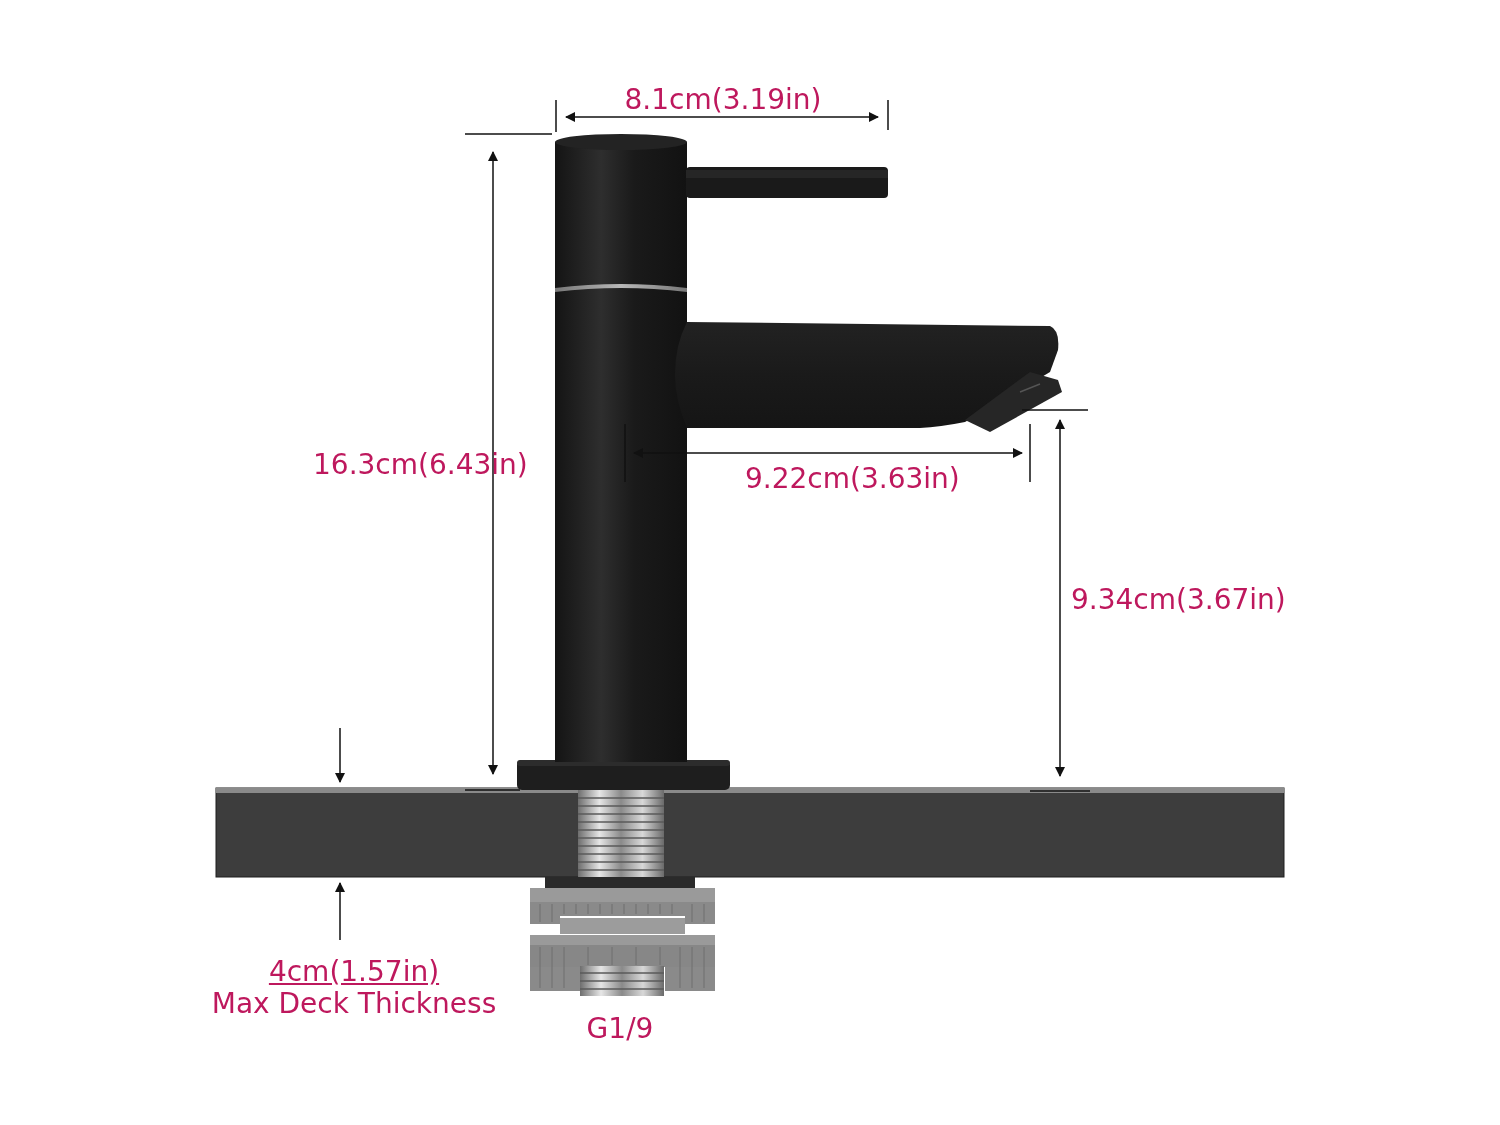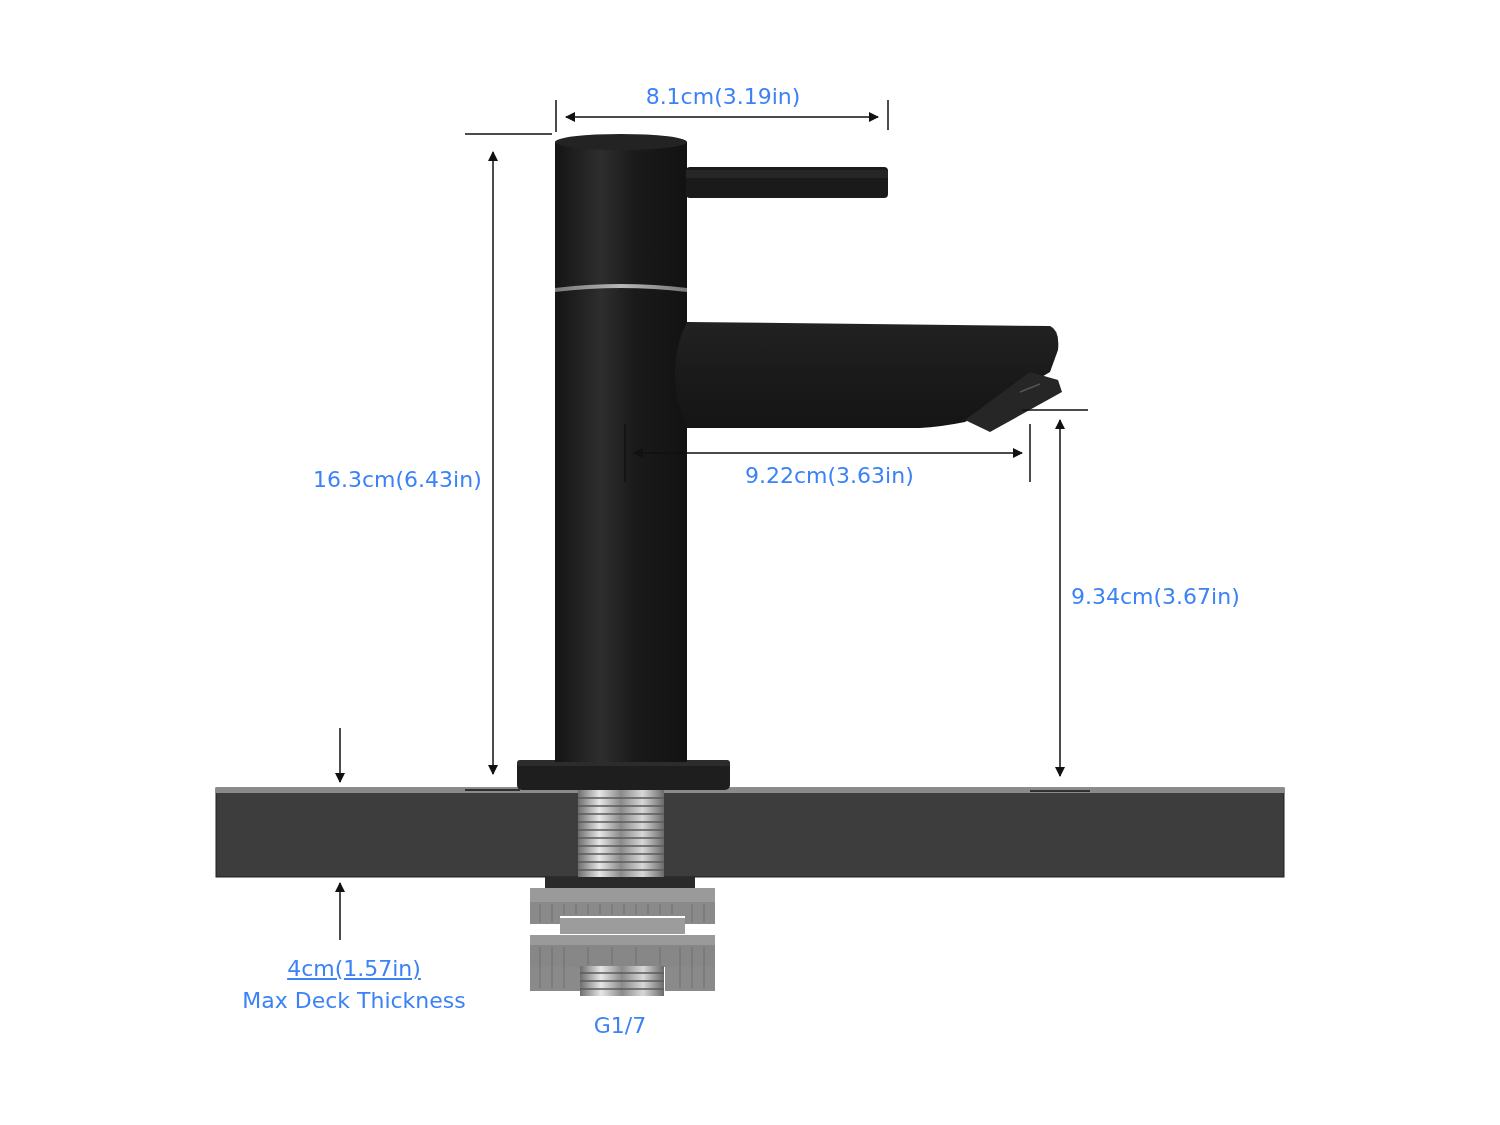--- a/index.html
+++ b/index.html
@@ -1,18 +1,18 @@
 <!DOCTYPE html>
 <html><head>
   <meta charset="utf-8">
   <style>
     html, body { margin: 0; padding: 0; background: #ffffff; }
     body { width: 1500px; height: 1125px; position: relative; overflow: hidden; font-family: "DejaVu Sans", sans-serif; }
     #canvas { position: absolute; left: 0; top: 0; width: 1500px; height: 1125px; }
-    .label { position: absolute; font-family: "DejaVu Sans", sans-serif; font-size: 22px; color: #3b82f6; white-space: nowrap; line-height: 1; }
+    .label { position: absolute; font-family: "DejaVu Sans", sans-serif; font-size: 28px; color: #be185d; white-space: nowrap; line-height: 1; }
     .label.center { transform: translateX(-50%); text-align: center; }
   </style>
 </head>
 <body>
 
 <svg id="canvas" viewBox="0 0 1500 1125" xmlns="http://www.w3.org/2000/svg">
   <defs>
     <linearGradient id="bodyGrad" x1="0" x2="1" y1="0" y2="0">
       <stop offset="0" stop-color="#141414"></stop>
       <stop offset="0.35" stop-color="#2e2e2e"></stop>
@@ -155,18 +155,18 @@
     <line x1="1060" y1="420" x2="1060" y2="776" stroke="#111" stroke-width="1.5" marker-start="url(#arrowEnd)" marker-end="url(#arrowEnd)"></line>
   </g>
 
   <g>
     <line x1="340" y1="728" x2="340" y2="782" stroke="#111" stroke-width="1.5" marker-end="url(#arrowEnd)"></line>
     <line x1="340" y1="940" x2="340" y2="883" stroke="#111" stroke-width="1.5" marker-end="url(#arrowEnd)"></line>
   </g>
 </svg>
 
 <div class="label center" style="left:723px; top:86px;">8.1cm(3.19in)</div>
-<div class="label" style="left:313px; top:469px;">16.3cm(6.43in)</div>
+<div class="label" style="left:313px; top:451px;">16.3cm(6.43in)</div>
 <div class="label" style="left:745px; top:465px;text-align:right;">9.22cm(3.63in)</div>
 <div class="label" style="left:1071px; top:586px;">9.34cm(3.67in)</div>
 <div class="label center" style="left:354px; top:958px;text-decoration:underline;">4cm(1.57in)</div>
 <div class="label center" style="left:354px; top:990px;">Max Deck Thickness</div>
-<div class="label center" style="left:620px; top:1015px;">G1/7</div>
+<div class="label center" style="left:620px; top:1015px;">G1/9</div>
 
 </body></html>

